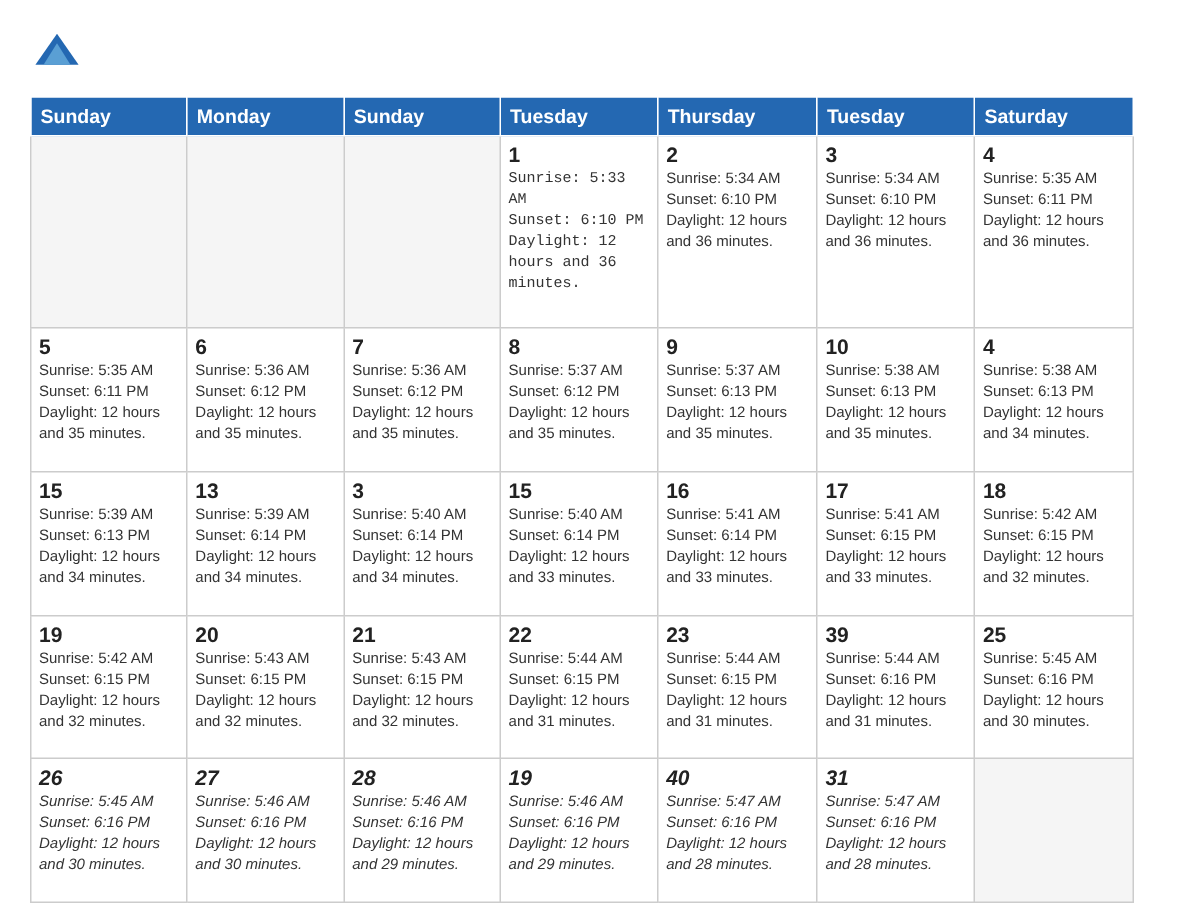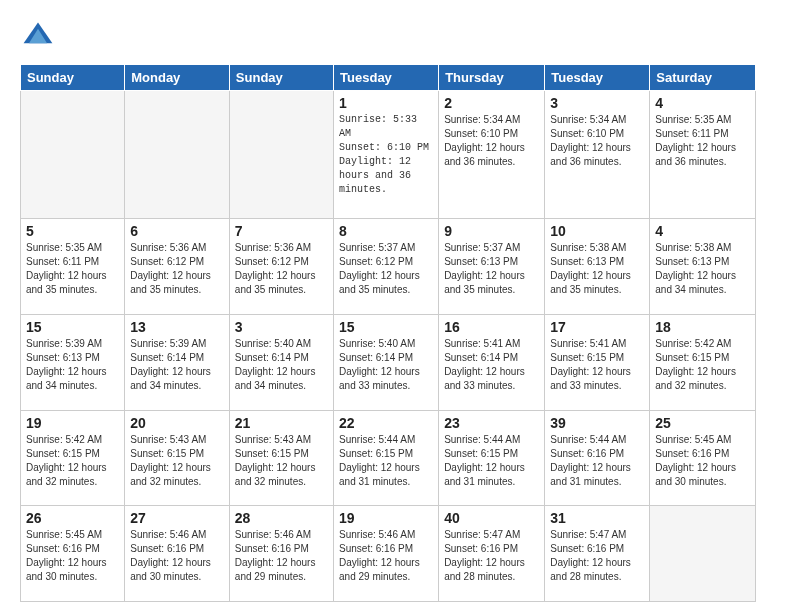--- a/index.html
+++ b/index.html
@@ -86,20 +86,21 @@
       display: block;
       margin-bottom: 2px;
     }
     .day-info {
       font-size: 10px;
       color: #333;
       line-height: 1.4;
     }
     .last-row td {
       height: 70px;
+      font-style: italic;
     }
   </style>
 </head>
 <body>
 
 <div class="page">
   <div class="top-section">
     <div class="logo">
       <svg class="logo-icon" viewBox="0 0 40 40">
         <polygon points="20,5 36,28 4,28" fill="#2468b2"></polygon>

